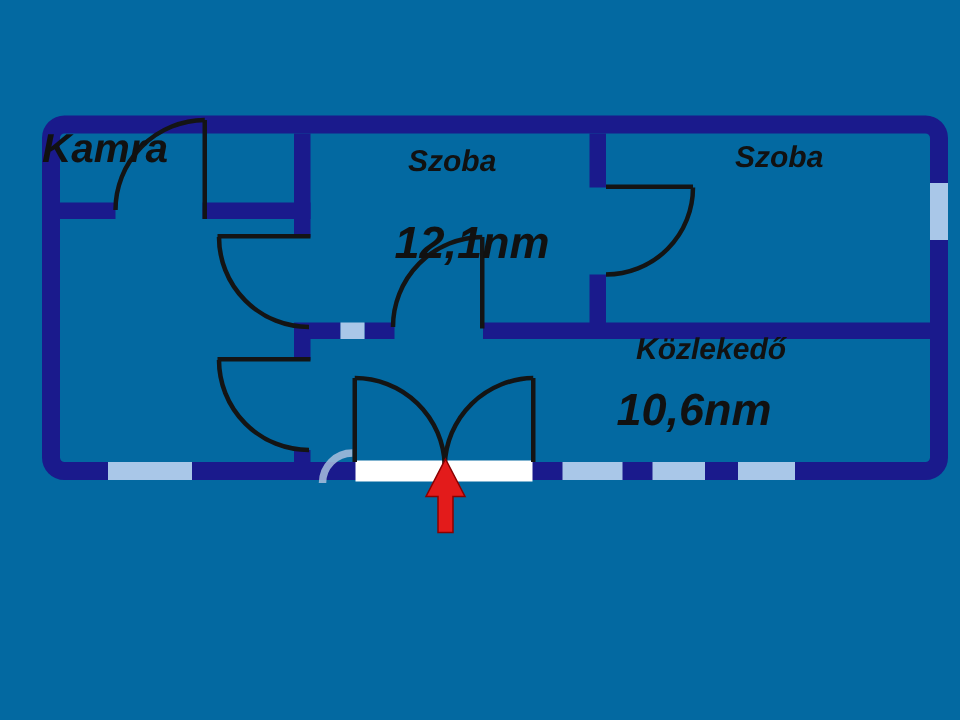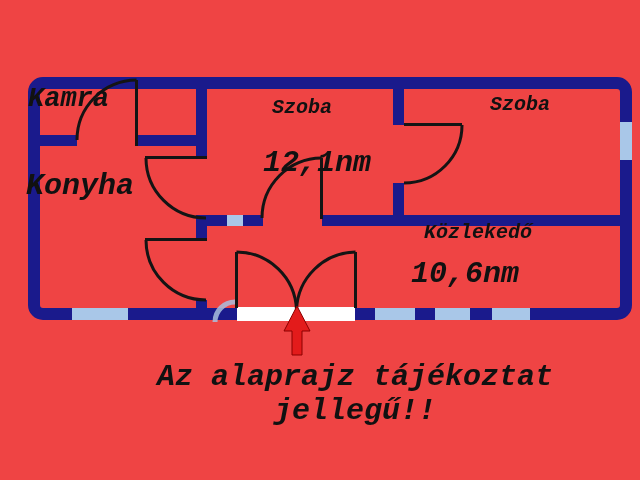--- a/index.html
+++ b/index.html
@@ -1,17 +1,17 @@
 <!DOCTYPE html>
 <html><head>
 <meta charset="utf-8">
 <style>
   html,body{margin:0;padding:0;background:#ffffff;}
-  #plan{position:relative;width:640px;height:480px;background:#ef4444;overflow:hidden;
-        font-family:Liberation Mono, monospace;}
+  #plan{position:relative;width:640px;height:480px;background:#0369a1;overflow:hidden;
+        font-family:Liberation Sans, sans-serif;}
   .lbl{position:absolute;font-style:italic;font-weight:bold;color:#111;
        line-height:1;white-space:nowrap;}
   .room-name{font-size:20px;}
   .room-area{font-size:30px;}
   #caption{position:absolute;left:70px;top:360px;width:570px;text-align:center;
            font-size:30px;font-style:italic;font-weight:bold;color:#111;}
   svg{position:absolute;left:0;top:0;}
 </style>
 </head>
 <body>
@@ -67,19 +67,17 @@
     <polygon points="297,306 310,331 302,331 302,355 292,355 292,331 284,331" fill="#e31b1b" stroke="#8b0000" stroke-width="1"></polygon>
   </svg>
 
   <div class="lbl room-name" style="left:28px;top:86px;font-size:27px">Kamra</div>
 
   <div class="lbl room-name" style="left:272px;top:98px">Szoba</div>
   <div class="lbl room-area" style="left:263px;top:148px">12,1nm</div>
 
   <div class="lbl room-name" style="left:490px;top:95px">Szoba</div>
 
-  <div class="lbl room-name" style="left:26px;top:171px;font-size:30px">Konyha</div>
 
   <div class="lbl room-name" style="left:424px;top:223px">Közlekedő</div>
   <div class="lbl room-area" style="left:411px;top:259px">10,6nm</div>
 
-  <div id="caption">Az alaprajz tájékoztat jellegű!!</div>
 </div>
 
 </body></html>

